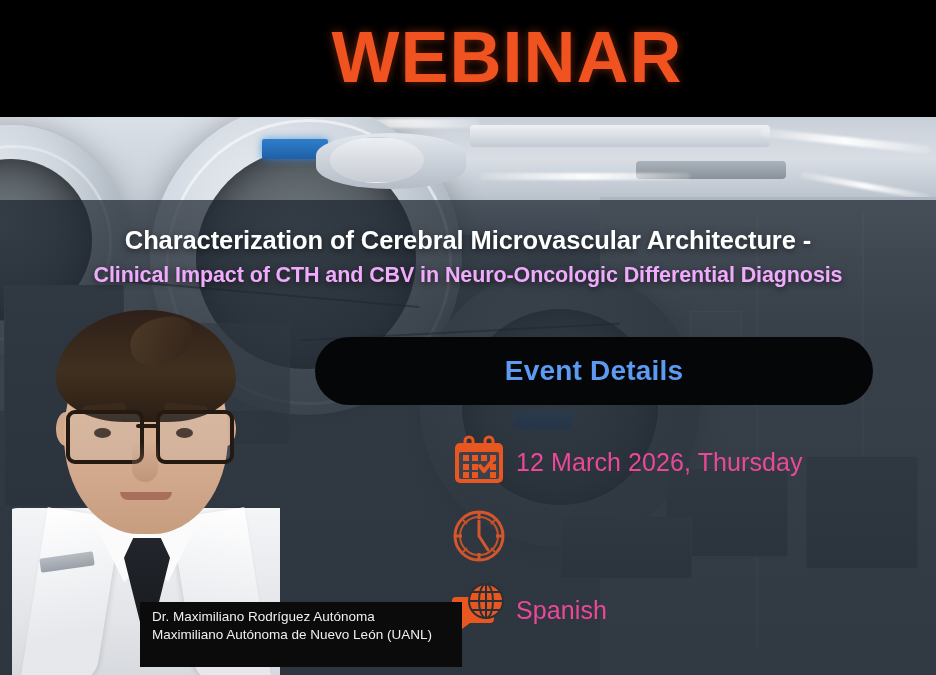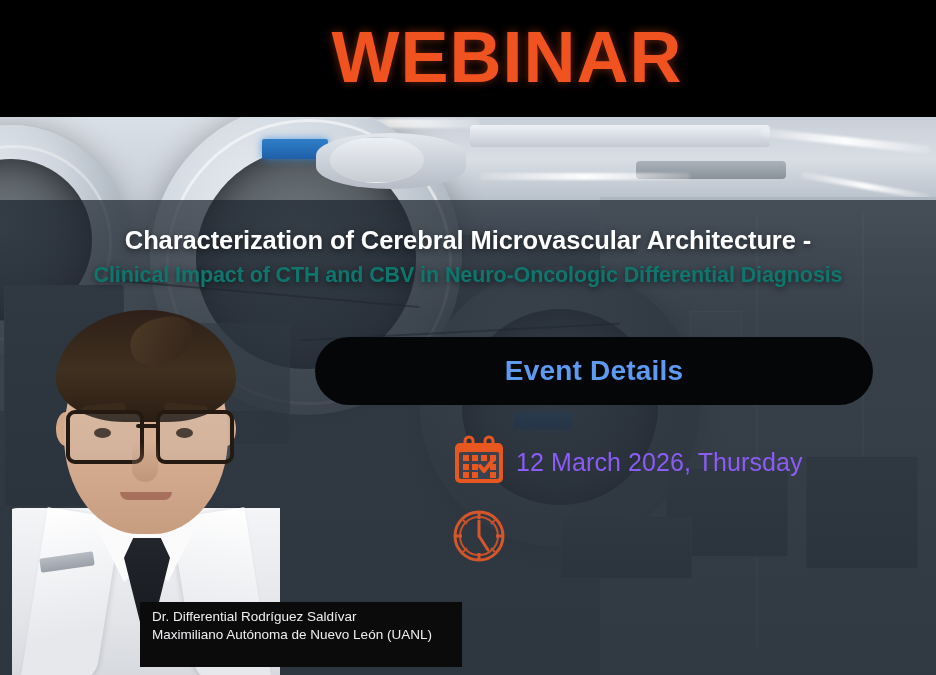--- a/index.html
+++ b/index.html
@@ -165,21 +165,21 @@
     color: #ffffff;
     letter-spacing: -0.1px;
     text-shadow: 0 2px 6px rgba(0,0,0,.55);
     white-space: nowrap;
   }
   .title-line-2 {
     font-family: "Liberation Sans", sans-serif;
     font-weight: 700;
     font-size: 21.5px;
     line-height: 34px;
-    color: #0f766e;
+    color: #f0abfc;
     letter-spacing: -0.1px;
     text-shadow: 0 2px 6px rgba(0,0,0,.55);
     white-space: nowrap;
   }
 
   
   .event-pill {
     position: absolute;
     left: 315px; top: 337px;
     width: 558px; height: 68px;
@@ -215,21 +215,21 @@
     height: 60px;
     flex: 0 0 66px;
     display: flex;
     align-items: center;
     justify-content: flex-start;
   }
   .detail-text {
     font-family: "Liberation Sans", sans-serif;
     font-weight: 400;
     font-size: 25px;
-    color: #8b5cf6;
+    color: #ec4899;
     letter-spacing: 0.1px;
     white-space: nowrap;
   }
 
   
   .speaker {
     position: absolute;
     left: 12px; top: 300px;
     width: 268px; height: 375px;
     z-index: 22;
@@ -517,21 +517,35 @@
           <line x1="12" y1="12" x2="17" y2="17" stroke="#C6512A" stroke-width="2"></line>
           <line x1="46" y1="12" x2="41" y2="17" stroke="#C6512A" stroke-width="2"></line>
           <line x1="12" y1="46" x2="17" y2="41" stroke="#C6512A" stroke-width="2"></line>
           <line x1="46" y1="46" x2="41" y2="41" stroke="#C6512A" stroke-width="2"></line>
           <line x1="29" y1="29" x2="29" y2="14" stroke="#D4562A" stroke-width="3" stroke-linecap="round"></line>
           <line x1="29" y1="29" x2="38" y2="43" stroke="#D4562A" stroke-width="3" stroke-linecap="round"></line>
         </svg>
       </span>
     </div>
 
+    <div class="detail-row">
+      <span class="detail-icon">
+        <svg width="58" height="58" viewBox="0 0 58 58" aria-hidden="true">
+          <path d="M6 16 h34 a4 4 0 0 1 4 4 v18 a4 4 0 0 1 -4 4 h-20 l-12 9 v-9 h-2 a4 4 0 0 1 -4 -4 v-18 a4 4 0 0 1 4 -4 z" fill="#E8571F"></path>
+          <circle cx="36" cy="20" r="17" fill="#E8571F" stroke="#2A3038" stroke-width="2"></circle>
+          <ellipse cx="36" cy="20" rx="7" ry="17" fill="none" stroke="#2A3038" stroke-width="2"></ellipse>
+          <line x1="19" y1="20" x2="53" y2="20" stroke="#2A3038" stroke-width="2"></line>
+          <path d="M21 11 h30" fill="none" stroke="#2A3038" stroke-width="2"></path>
+          <path d="M21 29 h30" fill="none" stroke="#2A3038" stroke-width="2"></path>
+          <line x1="36" y1="3" x2="36" y2="37" stroke="#2A3038" stroke-width="2"></line>
+        </svg>
+      </span>
+      <span class="detail-text">Spanish</span>
+    </div>
 
   </div>
 
   <div class="speaker-caption">
-    <div class="cap-line">Dr. Differential Rodríguez Saldívar</div>
+    <div class="cap-line">Dr. Maximiliano Rodríguez Autónoma</div>
     <div class="cap-line">Maximiliano Autónoma de Nuevo León (UANL)</div>
   </div>
 
 </div>
 
 </body></html>

